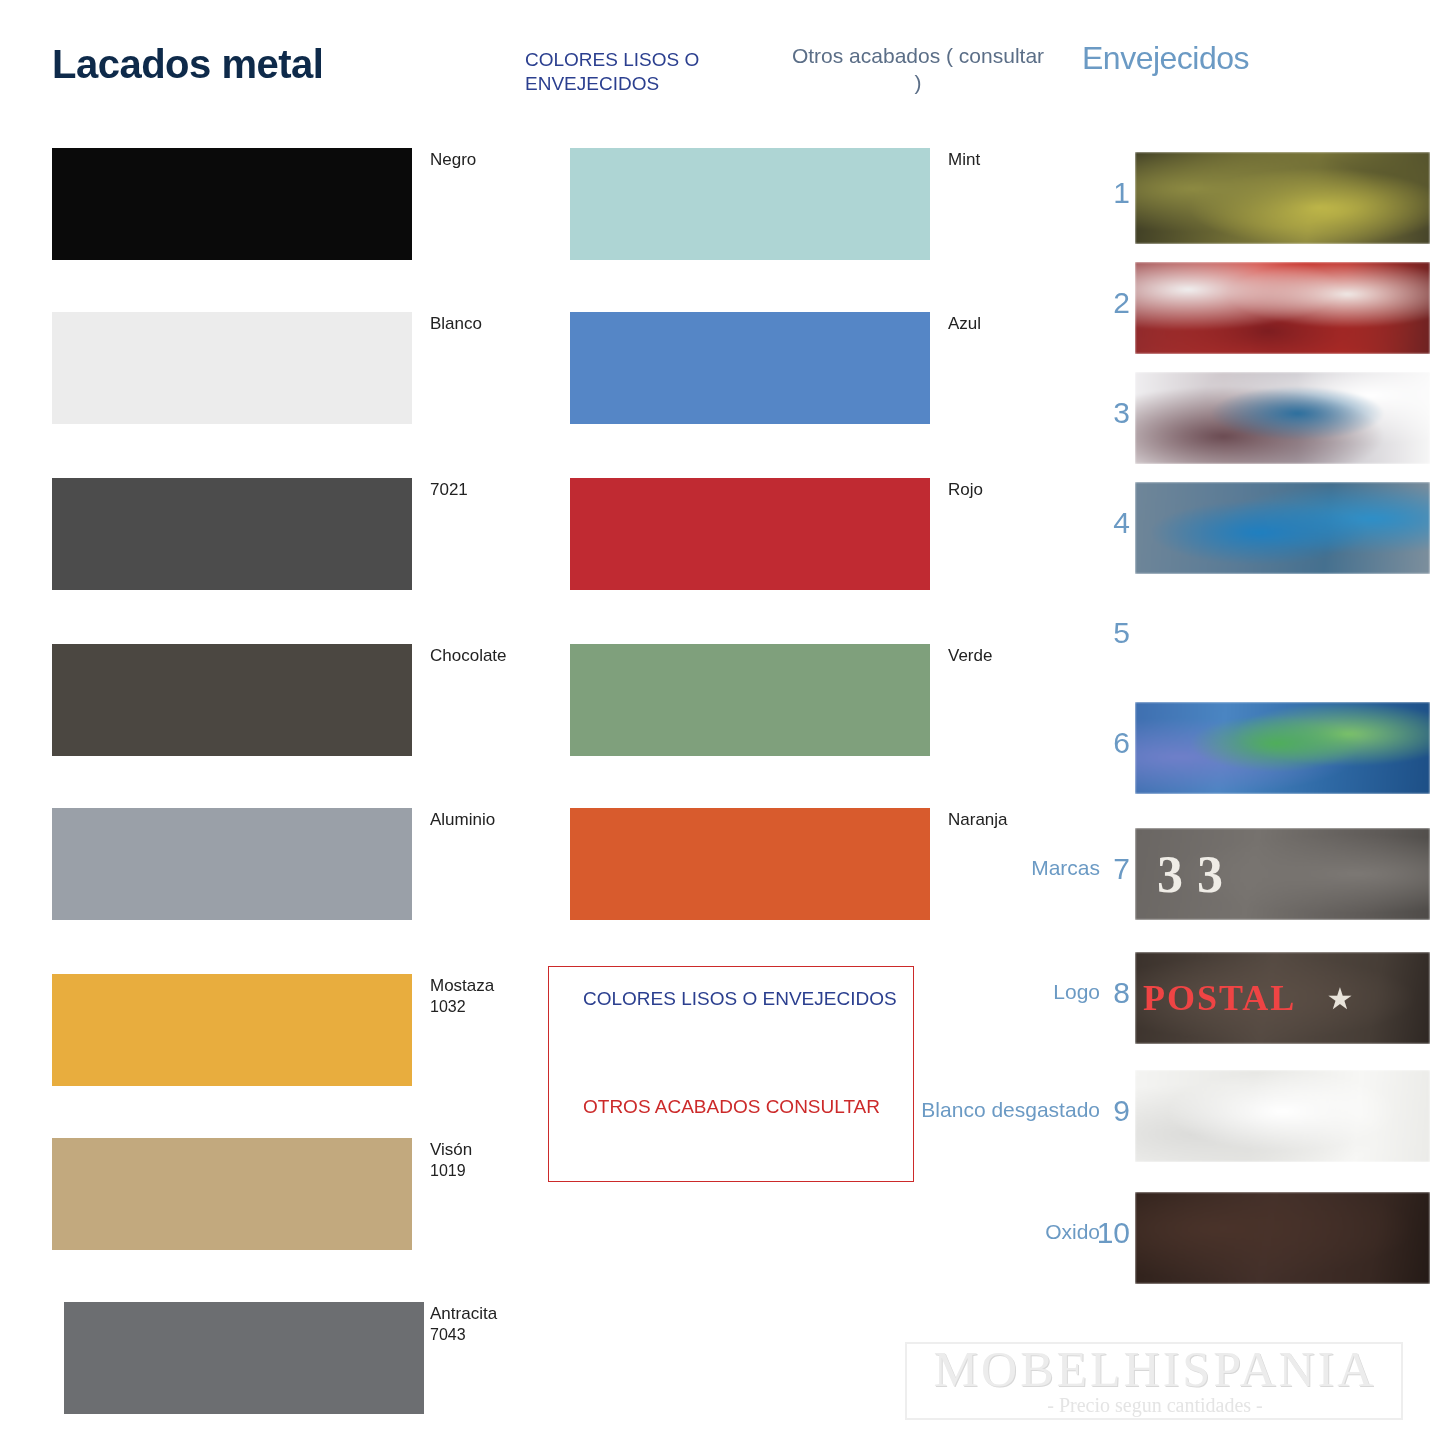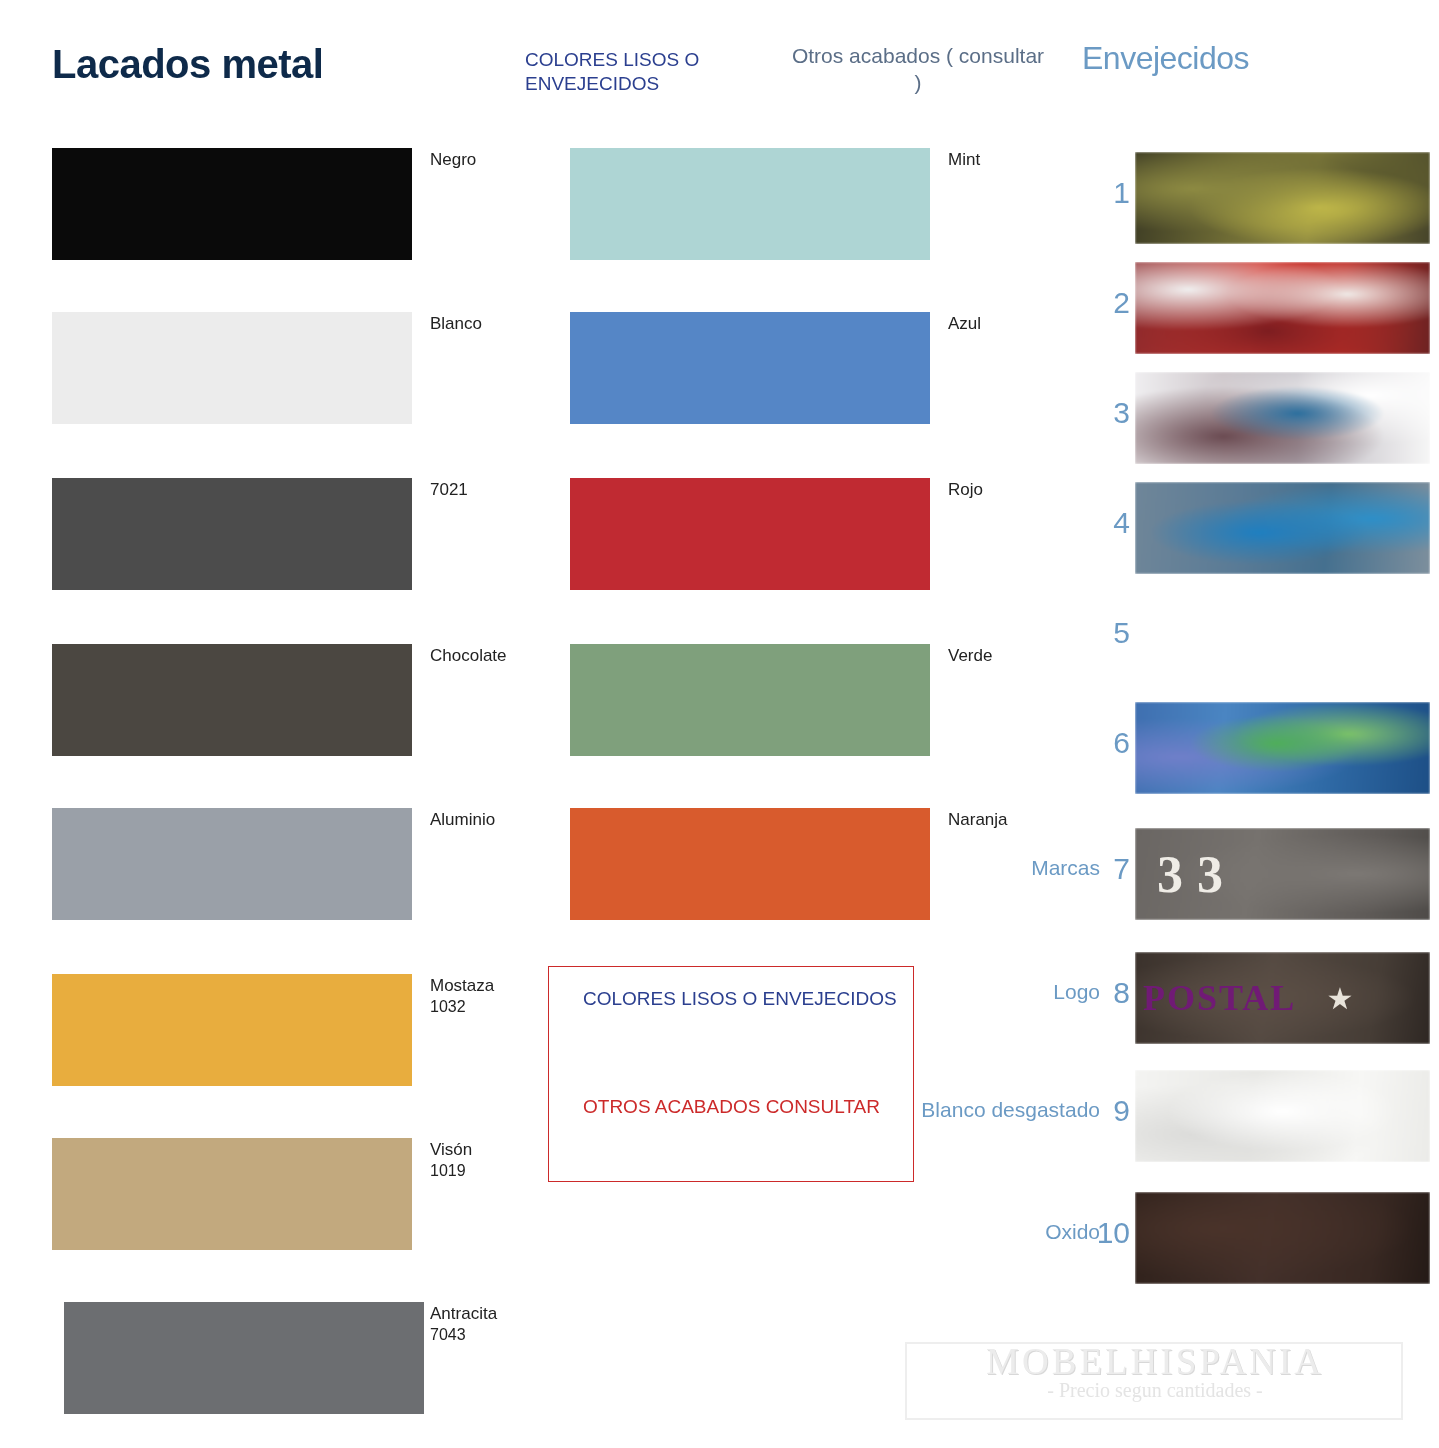--- a/index.html
+++ b/index.html
@@ -159,21 +159,21 @@
     position: absolute;
     left: 905px;
     top: 1340px;
     width: 500px;
     text-align: center;
     color: #e6e6e6;
     user-select: none;
   }
   #watermark .wm-main {
     font-family: "Liberation Serif", serif;
-    font-size: 37px;
+    font-size: 50px;
     letter-spacing: 3px;
     color: #ececec;
     text-shadow: 1px 1px 0 #d8d8d8;
   }
   #watermark .wm-sub {
     font-family: "Liberation Serif", serif;
     font-size: 20px;
     color: #e4e4e4;
     margin-top: -4px;
   }
@@ -346,21 +346,21 @@
 </div>
 
 <div class="aged-row" style="top:952px;">
   <div class="aged-name">Logo</div>
   <div class="aged-num">8</div>
   <div class="aged-img">
     <div class="tex" style="background:
         radial-gradient(ellipse at 40% 50%, #5c4f46 0%, rgba(92,79,70,0) 65%),
         linear-gradient(100deg, #3b322c 0%, #554a42 45%, #463d36 80%, #2e2723 100%);"></div>
     <div class="overlay">
-      <span style="margin-left:8px;font-size:36px;font-weight:bold;color:#701a75;letter-spacing:2px;filter:blur(0.5px);">POSTAL</span>
+      <span style="margin-left:8px;font-size:36px;font-weight:bold;color:#ef4444;letter-spacing:2px;filter:blur(0.5px);">POSTAL</span>
       <span style="margin-left:30px;font-size:30px;color:#e8e3da;filter:blur(0.5px);">★</span>
     </div>
   </div>
 </div>
 
 <div class="aged-row" style="top:1070px;">
   <div class="aged-name">Blanco desgastado</div>
   <div class="aged-num">9</div>
   <div class="aged-img">
     <div class="tex" style="background:

